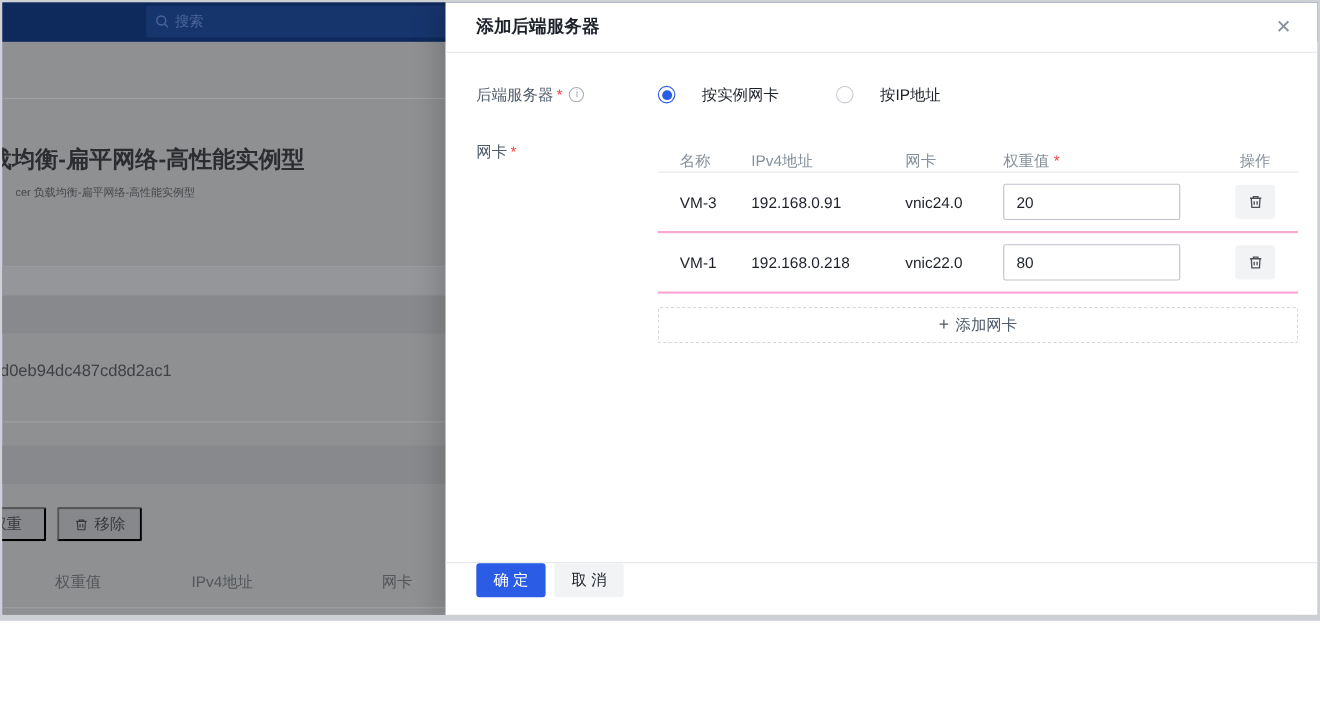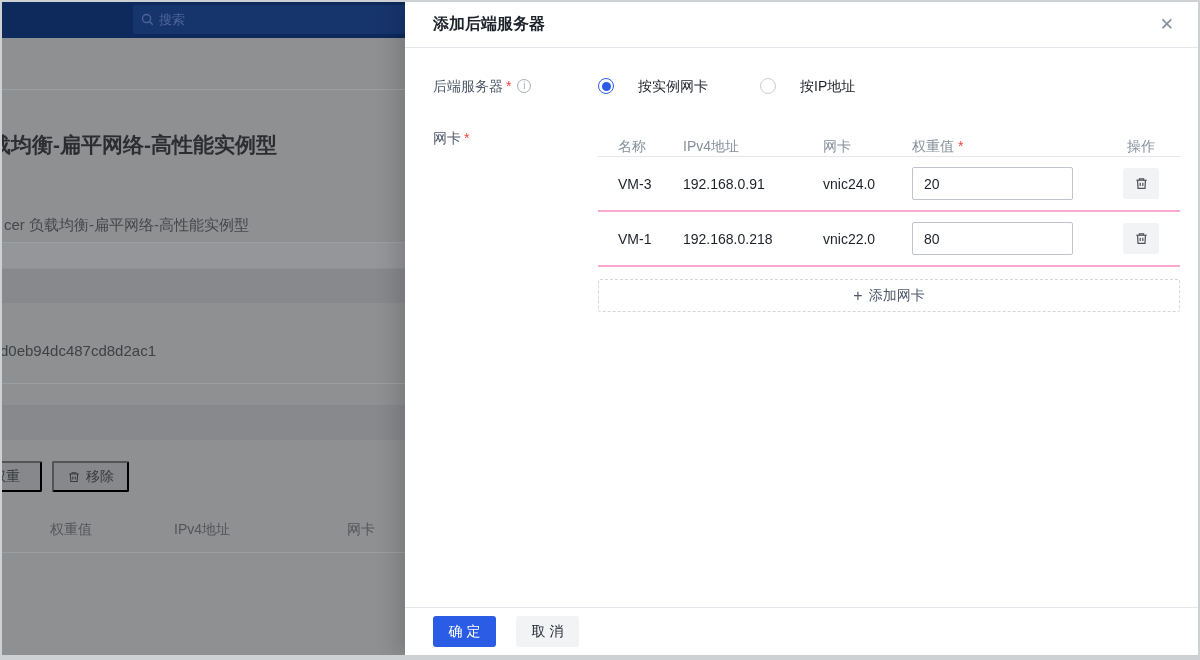--- a/index.html
+++ b/index.html
@@ -1,36 +1,36 @@
 <!DOCTYPE html>
 <html><head>
 <meta charset="utf-8">
 <style>
   * { margin:0; padding:0; box-sizing:border-box; }
   html,body { width:1200px; height:660px; }
   body { font-family:"Liberation Sans","DejaVu Sans",sans-serif; font-size:14px; color:#1d2129; }
 
-  .frame { position:relative; width:1200px; height:660px;
+  .frame { position:relative; width:1200px; height:564px;
            border:2px solid #ced1d4; border-bottom-width:5px; background:#c4b5fd; }
   .viewport { position:absolute; inset:0; overflow:hidden; }
 
   
   .page { position:absolute; inset:0; background:#8e9092; }
   .topbar { position:absolute; left:0; top:0; width:100%; height:36px; background:#0e2a5c; }
   .searchbox { position:absolute; left:131px; top:3px; width:285px; height:29px;
                background:#17356d; border-radius:2px; display:flex; align-items:center;
                padding:0 8px; color:#4c659c; font-size:13px; gap:5px; }
   .dimline { position:absolute; left:0; width:405px; height:1px; background:#9da0a3; }
   .band-light { position:absolute; left:0; width:405px; background:#949699; }
   .band-dark  { position:absolute; left:0; width:405px; background:#87898c; }
   .dim-text { position:absolute; color:#3c3e41; white-space:nowrap; }
   .pg-breadcrumb { top:100px; left:6px; font-size:13px; color:#37393c; }
   .pg-title { top:129px; left:-12px; font-size:21px; font-weight:bold; color:#2b2d30; }
-  .pg-subtitle { top:166px; left:2px; font-size:15px; color:#45474a;margin-top:48px; }
-  .pg-id { top:327px; left:-2px; font-size:15px; color:#3f4144;margin-top:13px; }
+  .pg-subtitle { top:166px; left:12px; font-size:10px; color:#45474a; }
+  .pg-id { top:327px; left:-2px; font-size:15px; color:#3f4144; }
   .dim-btn { position:absolute; top:459px; height:31px; background:#86888b; border-radius:2px;
              display:flex; align-items:center; justify-content:center; gap:5px;
              color:#37393c; font-size:14px; }
   .pg-th { top:519px; font-size:14px; color:#54565a; }
 
   
   .drawer { position:absolute; top:0; bottom:0; left:403px; right:0; background:#ffffff;
             display:flex; flex-direction:column; box-shadow:-10px 0 20px rgba(0,0,0,0.14); }
   .drawer-header { height:46px; flex:0 0 46px; border-bottom:1px solid #e5e6eb;
                    display:flex; align-items:center; padding:0 20px 0 28px; }
@@ -68,21 +68,21 @@
   .action-cell { display:flex; justify-content:center; }
   .trash-btn { width:36px; height:31px; background:#f2f3f5; border:none; border-radius:3px;
                display:flex; align-items:center; justify-content:center; cursor:pointer; }
   .add-nic { margin-top:12px; height:33px; width:100%; border:1px dashed #d5d7db;
              border-radius:2px; background:#fff; color:#4e5969; font-size:14px;
              display:flex; align-items:center; justify-content:center; gap:6px; cursor:pointer;
              font-family:"Liberation Sans","DejaVu Sans",sans-serif; }
   .plus { font-size:16px; color:#4e5969; }
 
   .drawer-footer { flex:0 0 48px; border-top:1px solid #e5e6eb; display:flex;
-                   align-items:center; padding-left:28px; gap:20px; }
+                   align-items:flex-start; padding-left:28px; gap:8px; }
   .btn { height:31px; min-width:63px; border:none; border-radius:3px; font-size:14px;
          cursor:pointer; padding:0 14px;
          font-family:"Liberation Sans","DejaVu Sans",sans-serif; }
   .btn-primary { background:#2b5ce5; color:#ffffff; }
   .btn-plain { background:#f2f3f5; color:#1d2129; }
 </style>
 </head>
 <body>
 
 <div class="frame">

